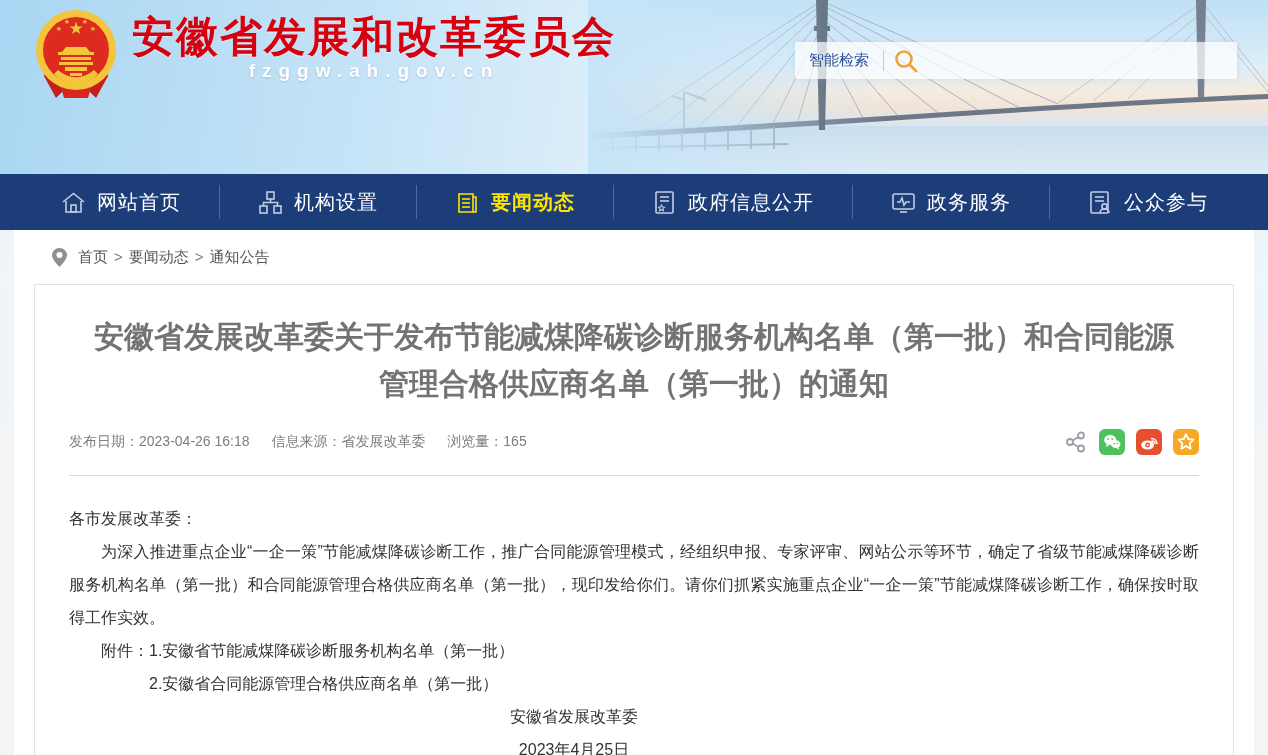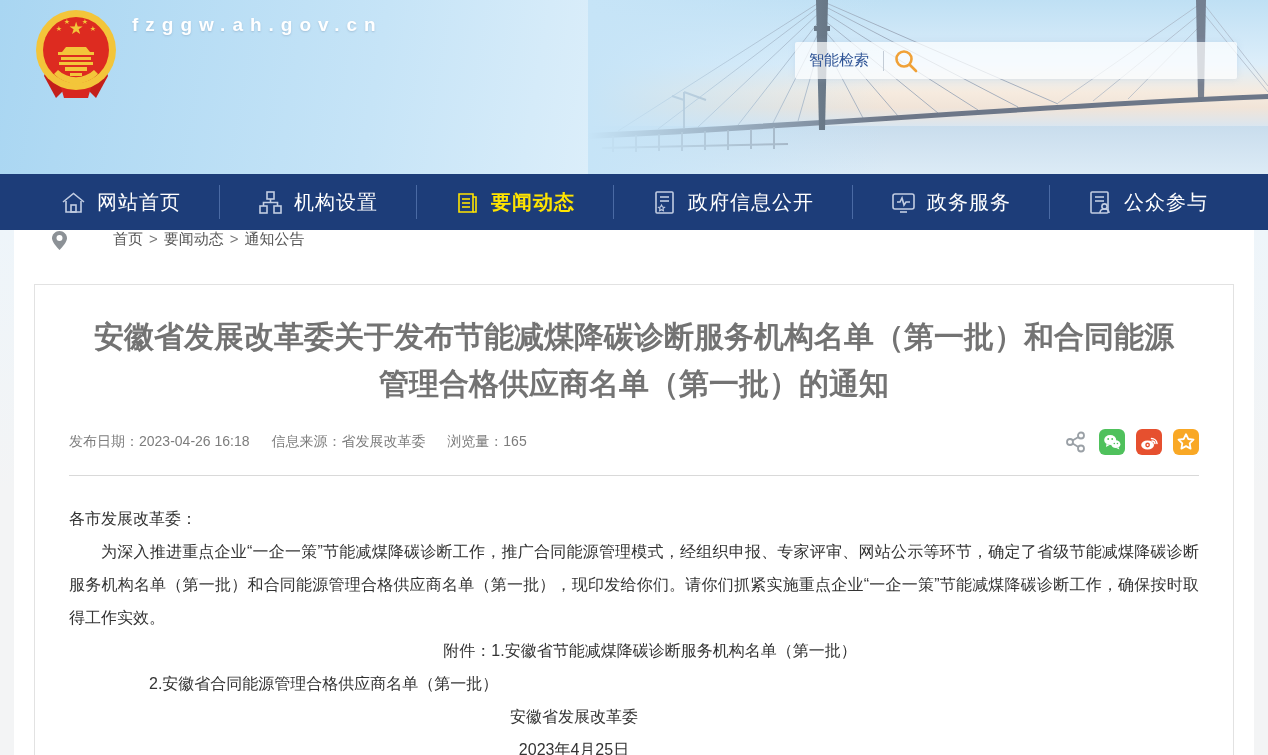--- a/index.html
+++ b/index.html
@@ -47,21 +47,21 @@
     padding:4px 60px; justify-content:space-between;
   }
   .nav-item { display:flex; align-items:center; gap:10px; cursor:pointer; }
   .nav-item .nav-label { font-size:20px; color:#ffffff; letter-spacing:1px; }
   .nav-item.active .nav-label { color:#ffe400; font-weight:bold; }
   .nav-sep { width:1px; height:34px; background:#4a6aa4; }
   .nav-ic { width:27px; height:27px; }
   
   .page-lower { background:linear-gradient(#eef5fa 0,#f3f4f5 260px); padding:0 14px; }
   .inner-white { background:#ffffff; min-height:525px; padding-bottom:30px; }
-  .breadcrumb-row { display:flex; height:54px; padding-left:37px;gap:35px; }
+  .breadcrumb-row { display:flex; align-items:center; height:54px; padding-left:37px; }
   .crumb-text { font-size:15px; color:#555; margin-left:10px; }
   .crumb-link { cursor:pointer; }
   .crumb-sep { margin:0 6px; color:#777; }
   
   .card {
     margin:0 20px; border:1px solid #e2e2e2; border-bottom:none;
     background:#fff; padding:0 34px; min-height:470px;
   }
   .article-title {
     margin:28px auto 0; max-width:1102px; text-align:center;
@@ -79,21 +79,21 @@
     align-items:center; justify-content:center; cursor:pointer;
   }
   .badge-wechat { background:#4fc15c; }
   .badge-weibo  { background:#e6502f; }
   .badge-star   { background:#f9a825; }
   .share-plain { cursor:pointer; display:flex; align-items:center; }
   
   .article-body { margin-top:26px; font-size:16px; color:#333; line-height:33px; }
   .salutation { }
   .paragraph { text-indent:2em; text-align:justify; }
-  .attach-line1 { margin-left:2em;text-align:center; }
+  .attach-line1 { margin-left:2em; }
   .attach-line2 { margin-left:5em; }
   .sign-block { text-align:center; padding-right:120px; }
 </style>
 </head>
 <body>
 
 <div class="header">
   <svg class="bridge-art" viewBox="0 0 680 174" preserveAspectRatio="none">
     <defs>
       <linearGradient id="skyg" x1="0" y1="0" x2="0" y2="1">
@@ -182,20 +182,21 @@
         <rect x="24" y="46" width="36" height="3"></rect>
         <polygon points="28,46 56,46 52,41 32,41"></polygon>
         <rect x="27" y="51" width="30" height="3"></rect>
         <rect x="25" y="56" width="34" height="3"></rect>
         <rect x="31" y="61" width="22" height="4"></rect>
         <rect x="36" y="67" width="12" height="3"></rect>
       </g>
       <path d="M20,68 A30 30 0 0 0 64,68 L60,64 A26 26 0 0 1 24,64 Z" fill="#f3c53a"></path>
     </svg>
     <div class="title-wrap">
+      <div class="site-title">安徽省发展和改革委员会</div>
       <div class="site-url">fzggw.ah.gov.cn</div>
     </div>
   </div>
 
   <div class="search-box">
     <span class="search-label">智能检索</span>
     <span class="search-divider"></span>
     <button class="search-btn">
       <svg width="26" height="26" viewBox="0 0 26 26">
         <circle cx="11" cy="11" r="7.5" fill="none" stroke="#f0a137" stroke-width="2.6"></circle>

